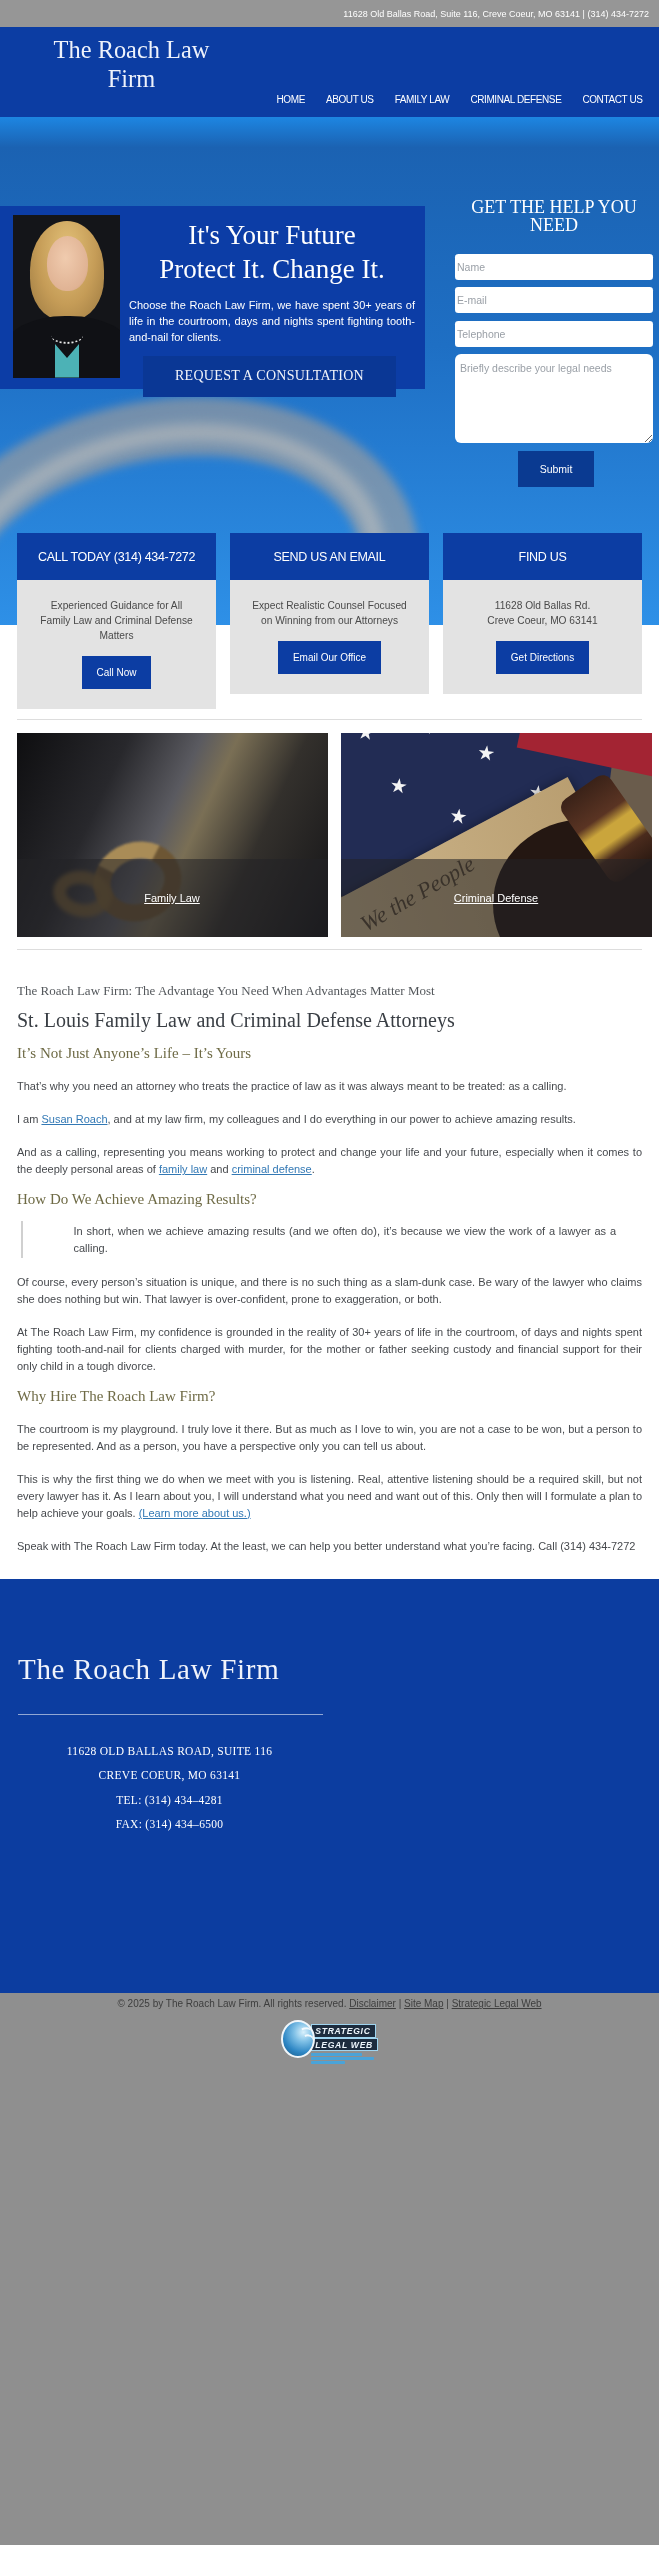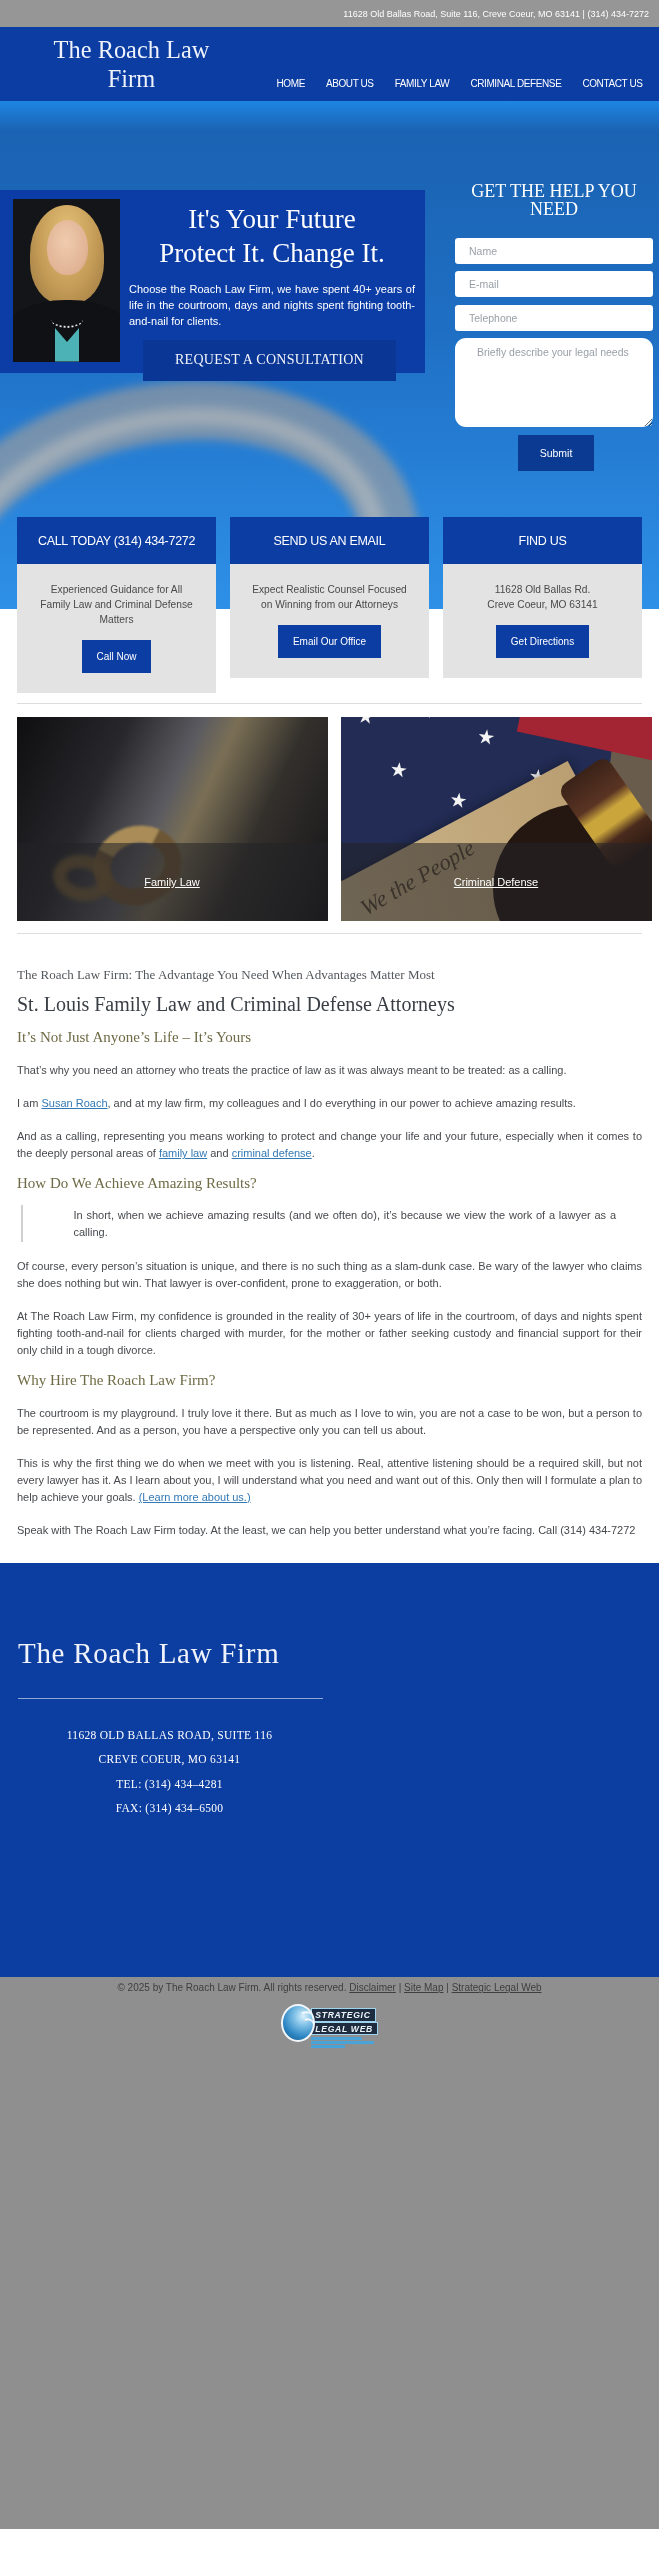--- a/index.html
+++ b/index.html
@@ -4,21 +4,21 @@
 <style>
   * { margin:0; padding:0; box-sizing:border-box; }
   body { background:#ffffff; font-family:"Liberation Sans", sans-serif; }
   .page { width:659px; margin:0 auto; background:#fff; display:flex; flex-direction:column; }
 
   
   .topbar { height:27px; background:#969696; color:#ffffff; font-size:9px;
             display:flex; align-items:center; justify-content:flex-end; padding-right:10px; }
 
   
-  .header { height:74px; background:#0c3da3; display:flex; align-items:center; position:relative; }
+  .header { height:90px; background:#0c3da3; display:flex; align-items:center; position:relative; }
   .logo { position:absolute; left:49px; top:8px; width:165px; text-align:center;
           font-family:"Liberation Serif", serif; color:#eef2fb; font-size:24.4px; line-height:29px; }
   .nav { position:absolute; right:16.5px; bottom:12px; display:flex; gap:21px; }
   .nav a { color:#ffffff; text-decoration:none; font-size:10px; letter-spacing:-0.4px;
            font-weight:500; text-transform:uppercase; }
 
   
   .hero { position:relative; height:508px; overflow:hidden;
           background:linear-gradient(180deg, #1d86e2 0%, #1b62b2 6%, #1e6fc4 45%, #2e90e7 100%); }
   .ring { position:absolute; left:-99px; top:284px; width:521px; height:369px; border-radius:50%;
@@ -42,24 +42,24 @@
   .hero-h { font-family:"Liberation Serif", serif; font-size:27px; line-height:34px; text-align:center; }
   .hero-p { margin-top:10.5px; font-size:11px; line-height:16px; text-align:justify; }
   .cta { display:block; margin:11.2px 0 0 14px; width:253px; height:41px; background:#0a3795;
          border:none; color:#f2f4fa; font-family:"Liberation Serif", serif; font-size:14px;
          letter-spacing:0.3px; cursor:pointer; }
 
   .lead-form { position:absolute; left:455px; top:81px; width:198px; }
   .form-h { color:#fff; font-family:"Liberation Serif", serif; font-size:18px; line-height:18px;
             text-align:center; margin-bottom:20px; }
   .lead-form input { display:block; width:100%; height:26px; margin-bottom:7.3px; border:none;
-                     border-radius:3.3px; padding:0 14px; font-size:10.5px; color:#333;
+                     border-radius:3.3px; padding:0 2px; font-size:10.5px; color:#333;
                      font-family:"Liberation Sans", sans-serif; }
-  .lead-form textarea { display:block; width:100%; height:89px; border:none; border-radius:11px;
-                        padding:8px 22px; font-size:10.5px; color:#333; resize:both;
+  .lead-form textarea { display:block; width:100%; height:89px; border:none; border-radius:6px;
+                        padding:8px 5px; font-size:10.5px; color:#333; resize:both;
                         font-family:"Liberation Sans", sans-serif; }
   .lead-form input::placeholder, .lead-form textarea::placeholder { color:#999fa6; }
   .submit { display:block; margin:8.6px 0 0 63px; width:76px; height:36px; background:#0a3a91;
             border:none; color:#fff; font-size:10.5px; cursor:pointer; }
 
   
   .cards { display:flex; align-items:flex-start; gap:14px; margin:-92px 17px 0 17px;
            position:relative; z-index:2; }
   .card { flex:1; }
   .card-h { height:47px; background:#0c3da3; color:#fff; display:flex; align-items:center;
@@ -167,21 +167,21 @@
         <div class="face"></div>
         <div class="suit"></div>
         <div class="blouse"></div>
         <div class="pearls"></div>
       </div>
       <div class="hero-copy">
         <div class="hero-h">
           <div>It's Your Future</div>
           <div>Protect It. Change It.</div>
         </div>
-        <div class="hero-p">Choose the Roach Law Firm, we have spent 40+ years of life in the courtroom, days and nights spent fighting tooth-and-nail for clients.</div>
+        <div class="hero-p">Choose the Roach Law Firm, we have spent 30+ years of life in the courtroom, days and nights spent fighting tooth-and-nail for clients.</div>
         <button class="cta">REQUEST A CONSULTATION</button>
       </div>
     </div>
 
     <div class="lead-form">
       <div class="form-h">
         <div>GET THE HELP YOU</div>
         <div>NEED</div>
       </div>
       <input type="text" placeholder="Name" style="">

